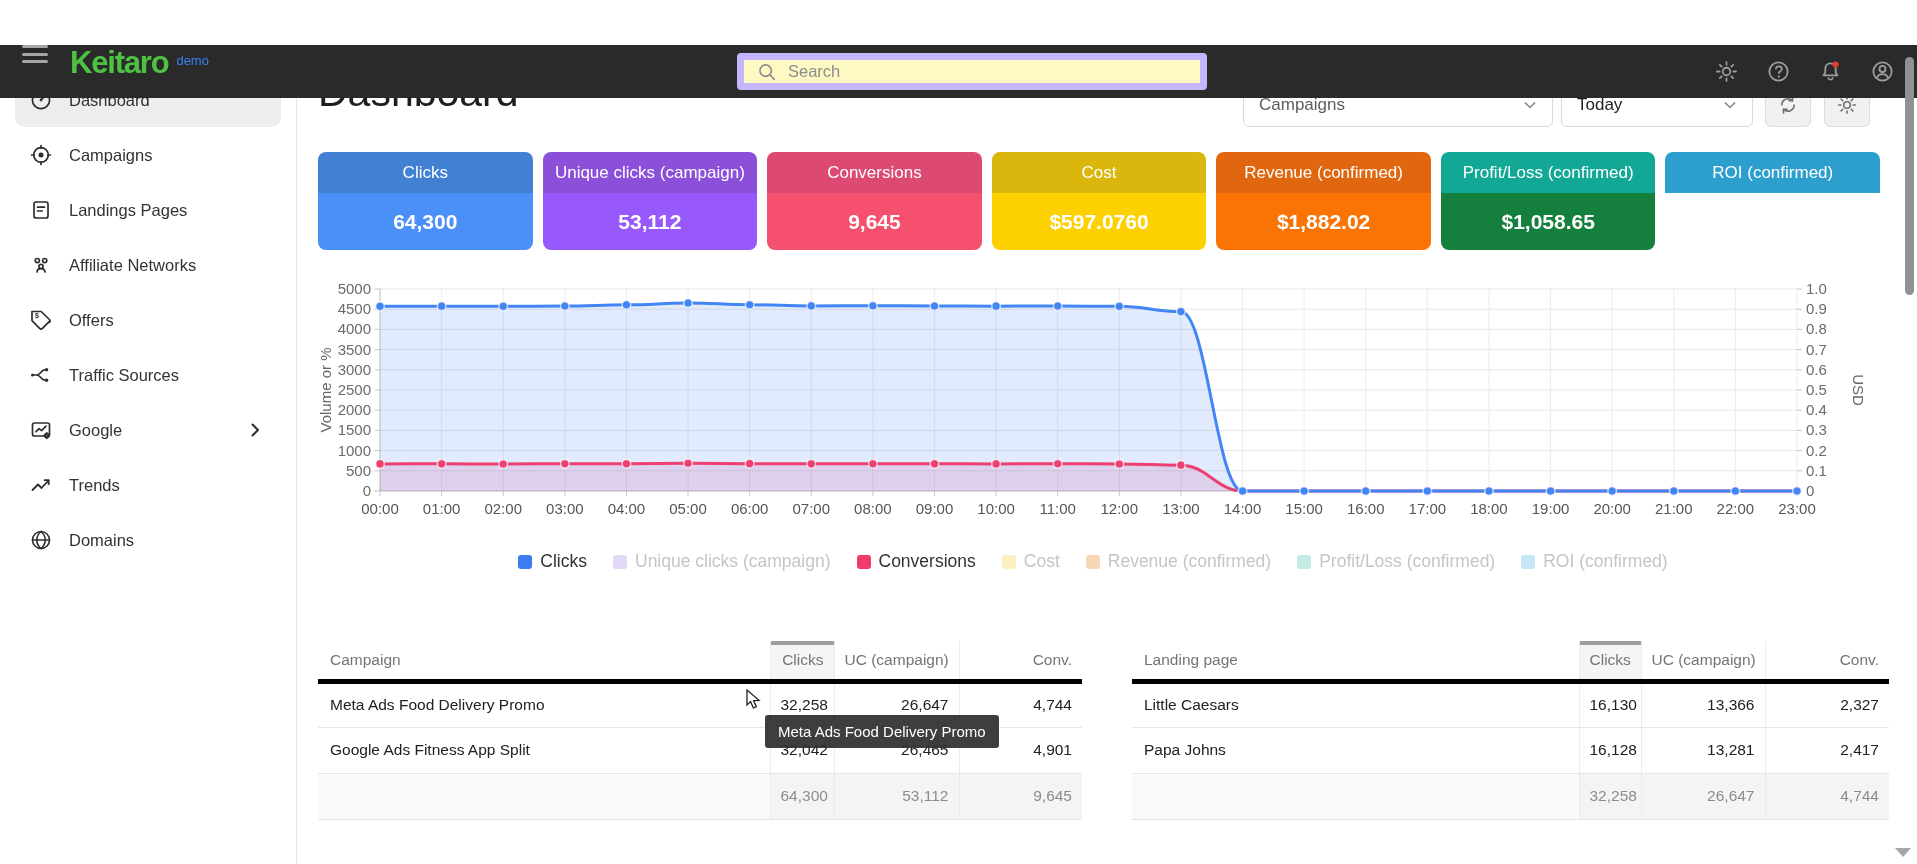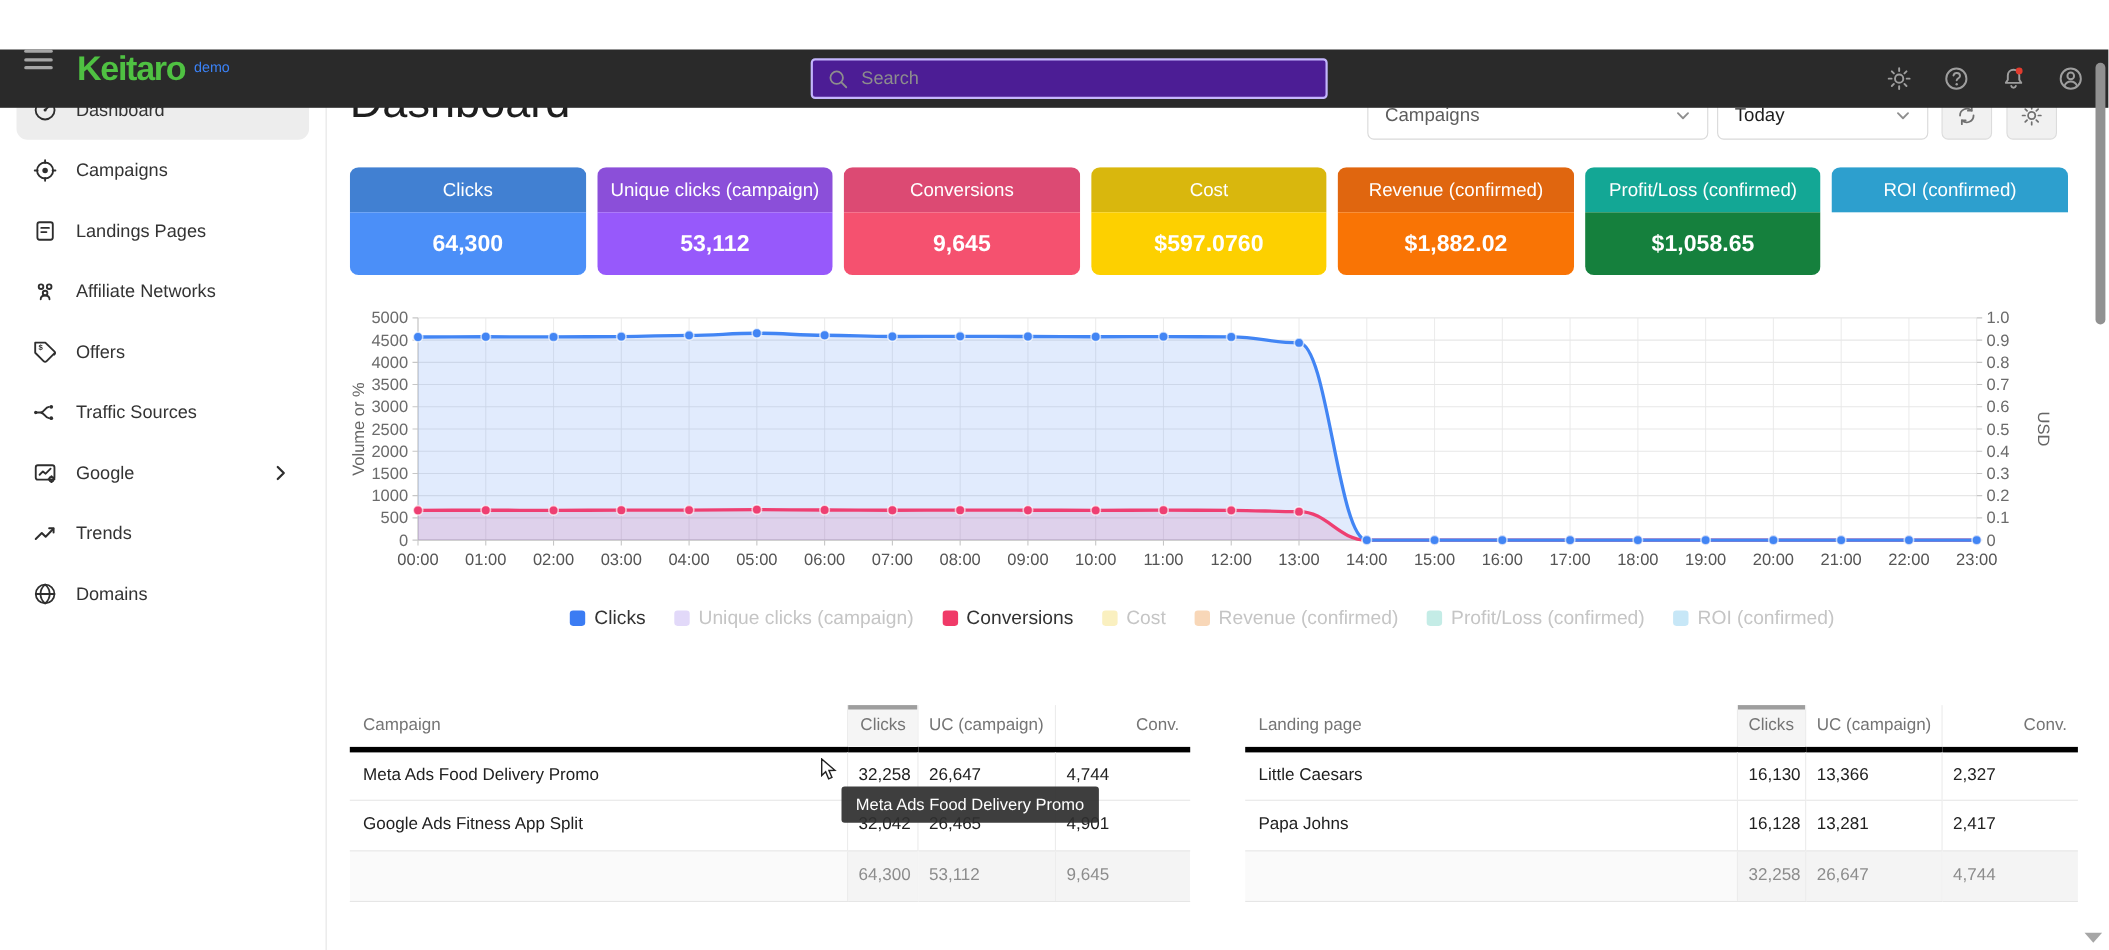--- a/index.html
+++ b/index.html
@@ -4,21 +4,21 @@
 <style>
   html,body{margin:0;padding:0;background:#fff;}
   .page{position:relative;width:1917px;height:864px;overflow:hidden;background:#fff;
         font-family:"Liberation Sans","DejaVu Sans",sans-serif;-webkit-font-smoothing:antialiased;}
   
   .topbar{position:absolute;left:0;top:0;width:100%;height:53px;background:#2a2a2a;display:flex;z-index:10;margin-top:45px;}
   .hamburger{width:26px;height:18px;margin-left:22px;display:flex;flex-direction:column;justify-content:space-between;cursor:pointer;}
   .hamburger span{display:block;height:3px;border-radius:2px;background:#a6a6a6;}
   .brand{color:#4fc142;font-size:31px;font-weight:800;letter-spacing:-1.2px;margin-left:22px;cursor:pointer;}
   .brand-suffix{color:#3b82f6;font-size:13px;margin-left:8px;margin-bottom:10px;align-self:center;position:relative;top:-6px;}
-  .search{position:absolute;left:737px;top:8px;width:470px;height:37px;background:#4c1d95;border:2px solid #c4b5fd;
+  .search{position:absolute;left:737px;top:8px;width:470px;height:37px;background:#fef9c3;border:7px solid #c4b5fd;
           border-radius:4px;display:flex;align-items:center;box-sizing:border-box;cursor:text;}
   .search .icon{width:22px;height:22px;color:#8d8d8d;margin:0 10px 0 12px;}
   .search-ph{font-size:16.5px;color:#8d8d8d;}
   .topbar-actions{position:absolute;right:22px;top:0;height:53px;display:flex;align-items:center;gap:27px;}
   .topbar-actions .icon{width:25px;height:25px;color:#9e9e9e;cursor:pointer;}
   .icon svg{width:100%;height:100%;display:block;}
   
   .sidebar{position:absolute;left:0;top:53px;width:297px;bottom:0;background:#fff;border-right:1px solid #e4e4e4;
            padding-top:20px;box-sizing:border-box;z-index:5;}
   .side-item{height:54px;margin:0 15px 1px 15px;display:flex;align-items:center;padding-left:14px;border-radius:10px;
@@ -52,21 +52,21 @@
   .leg-sw{width:14px;height:14px;border-radius:3px;flex:0 0 14px;}
   .leg-item.on{color:#333;}
   .leg-item.off{color:#c5c5c5;}
   
   table.data-table{position:absolute;top:588px;border-collapse:collapse;table-layout:fixed;font-size:15.5px;color:#212121;background:#fff;}
   #campaigns-table{left:20px;width:764px;}
   #landings-table{left:834px;width:757px;}
   .data-table th{height:40px;font-weight:400;color:#757575;text-align:right;border-bottom:5px solid #000000;
                  padding:0 10px;position:relative;box-sizing:border-box;white-space:nowrap;overflow:hidden;cursor:pointer;}
   .data-table th.first,.data-table td.first{text-align:left;padding-left:12px;}
-  .data-table td{height:46px;text-align:left;padding:0 10px;border-bottom:1px solid #e6e6e6;box-sizing:border-box;
+  .data-table td{height:46px;text-align:right;padding:0 10px;border-bottom:1px solid #e6e6e6;box-sizing:border-box;
                  white-space:nowrap;overflow:hidden;}
   .data-table th.num,.data-table td.num{border-left:1px solid #ececec;}
   .data-table th.sorted{background:#f5f5f5;}
   .data-table th.sorted::before{content:'';position:absolute;left:0;right:0;top:0;height:4px;background:#9e9e9e;}
   .data-table tbody tr{cursor:pointer;}
   .data-table tfoot td{background:#fafafa;color:#8c8c8c;}
   .data-table tfoot td.num{background:#f4f4f4;}
   
   .tooltip{position:absolute;left:467px;top:662px;background:rgba(47,47,47,.93);color:#fff;font-size:15px;
            padding:8px 13px;border-radius:3px;white-space:nowrap;z-index:20;}

